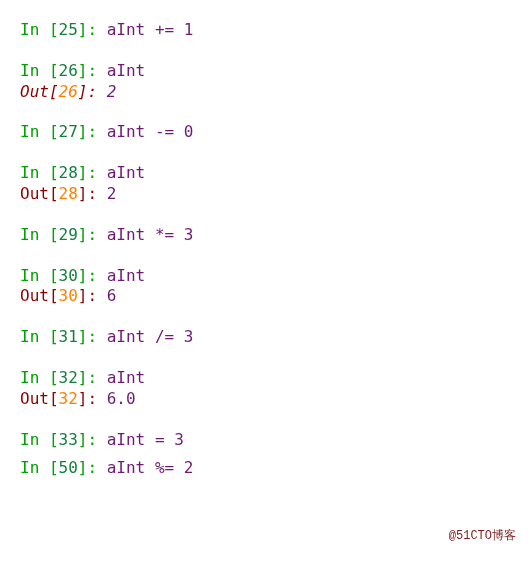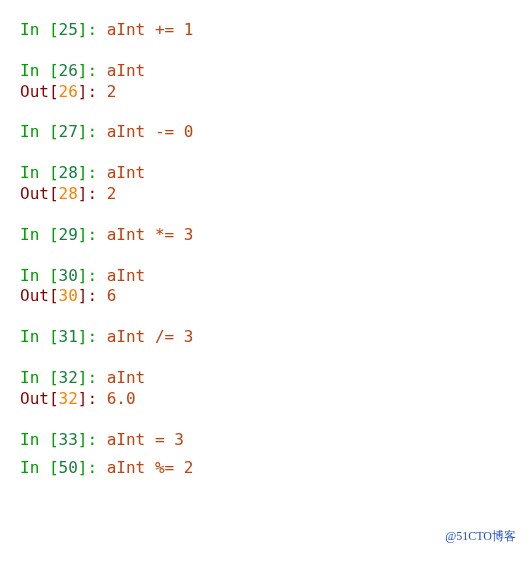--- a/index.html
+++ b/index.html
@@ -13,37 +13,37 @@
       box-sizing: border-box;
       position: relative;
       height: 561px;
     }
     .in-prefix { color: #00a000; }
     .out-prefix { color: #8b0000; }
     .num-green { color: #15803d; }
     .num-orange { color: #ff8000; }
     .bracket-in { color: #00a000; }
     .bracket-out { color: #8b0000; }
-    .code { color: #c2410c; }
+    .code { color: #701a75; }
     .watermark {
       position: absolute;
       bottom: 16px;
       right: 14px;
-      color: #1d4ed8;
+      color: #7f1d1d;
       font-size: 12px;
-      font-family: Liberation Serif, serif;
+      font-family: Liberation Mono, monospace;
     }
   </style>
 </head>
 <body>
 
 <div id="terminal">
     <div style="margin-bottom: 20px; white-space: pre;"><span class="in-prefix">In </span><span class="bracket-in">[</span><span class="num-green">25</span><span class="bracket-in">]: </span><span class="code">aInt += 1</span></div>
     <div style="margin-bottom: 0px; white-space: pre;"><span class="in-prefix">In </span><span class="bracket-in">[</span><span class="num-green">26</span><span class="bracket-in">]: </span><span class="code">aInt</span></div>
-    <div style="margin-bottom: 20px; white-space: pre;"><span class="out-prefix">Out</span><span class="bracket-out">[</span><span class="num-orange">26</span><span class="bracket-out">]: </span><span class="code">2</span></div>
+    <div style="margin-bottom: 20px; white-space: pre; font-style: italic;"><span class="out-prefix">Out</span><span class="bracket-out">[</span><span class="num-orange">26</span><span class="bracket-out">]: </span><span class="code">2</span></div>
     <div style="margin-bottom: 20px; white-space: pre;"><span class="in-prefix">In </span><span class="bracket-in">[</span><span class="num-green">27</span><span class="bracket-in">]: </span><span class="code">aInt -= 0</span></div>
     <div style="margin-bottom: 0px; white-space: pre;"><span class="in-prefix">In </span><span class="bracket-in">[</span><span class="num-green">28</span><span class="bracket-in">]: </span><span class="code">aInt</span></div>
     <div style="margin-bottom: 20px; white-space: pre;"><span class="out-prefix">Out</span><span class="bracket-out">[</span><span class="num-orange">28</span><span class="bracket-out">]: </span><span class="code">2</span></div>
     <div style="margin-bottom: 20px; white-space: pre;"><span class="in-prefix">In </span><span class="bracket-in">[</span><span class="num-green">29</span><span class="bracket-in">]: </span><span class="code">aInt *= 3</span></div>
     <div style="margin-bottom: 0px; white-space: pre;"><span class="in-prefix">In </span><span class="bracket-in">[</span><span class="num-green">30</span><span class="bracket-in">]: </span><span class="code">aInt</span></div>
     <div style="margin-bottom: 20px; white-space: pre;"><span class="out-prefix">Out</span><span class="bracket-out">[</span><span class="num-orange">30</span><span class="bracket-out">]: </span><span class="code">6</span></div>
     <div style="margin-bottom: 20px; white-space: pre;"><span class="in-prefix">In </span><span class="bracket-in">[</span><span class="num-green">31</span><span class="bracket-in">]: </span><span class="code">aInt /= 3</span></div>
     <div style="margin-bottom: 0px; white-space: pre;"><span class="in-prefix">In </span><span class="bracket-in">[</span><span class="num-green">32</span><span class="bracket-in">]: </span><span class="code">aInt</span></div>
     <div style="margin-bottom: 20px; white-space: pre;"><span class="out-prefix">Out</span><span class="bracket-out">[</span><span class="num-orange">32</span><span class="bracket-out">]: </span><span class="code">6.0</span></div>
     <div style="margin-bottom: 8px; white-space: pre;"><span class="in-prefix">In </span><span class="bracket-in">[</span><span class="num-green">33</span><span class="bracket-in">]: </span><span class="code">aInt = 3</span></div>

